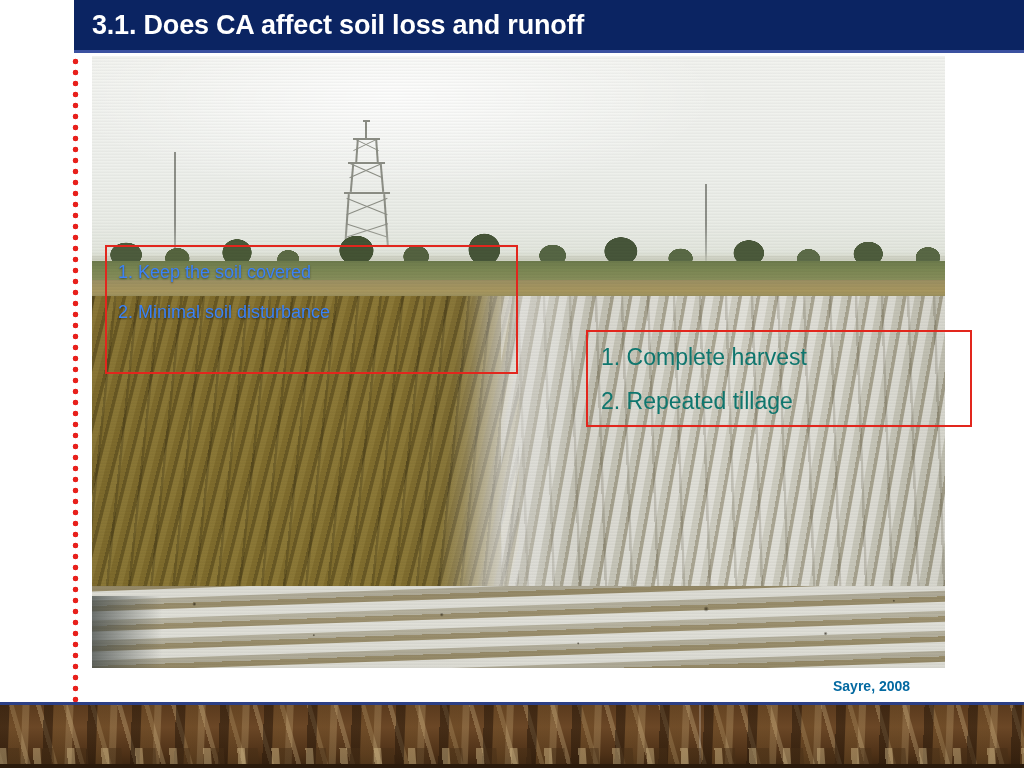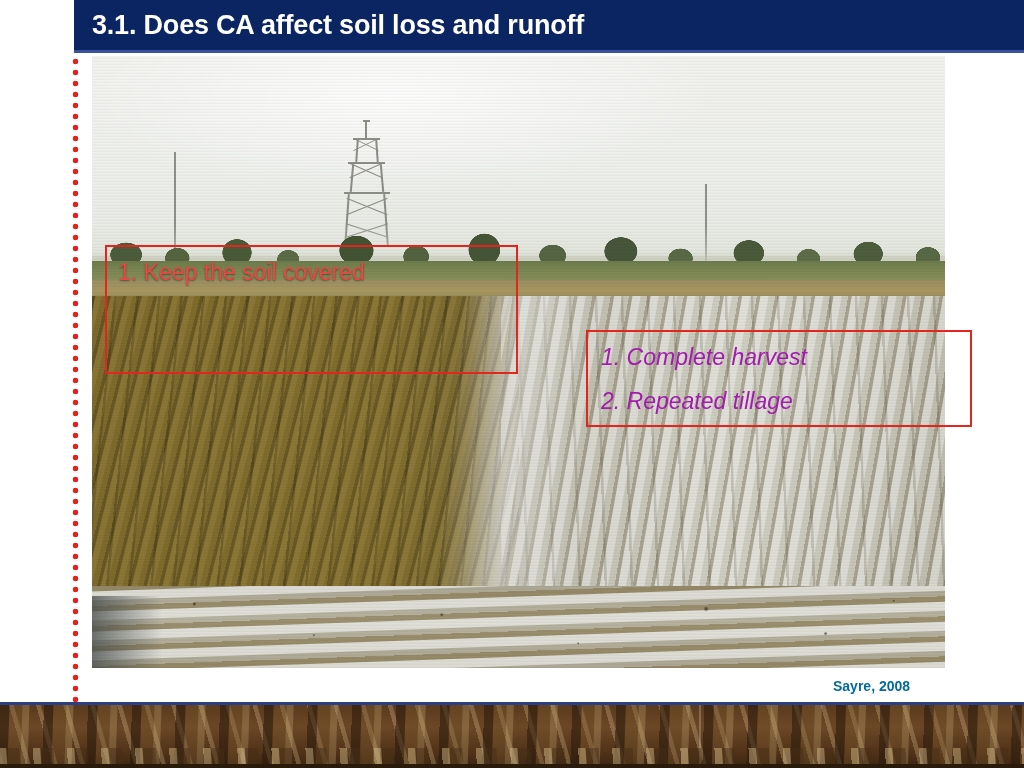--- a/index.html
+++ b/index.html
@@ -173,38 +173,37 @@
   }
 
   
   #left-callout{
     position:absolute;
     left:105px; top:245px; width:413px; height:129px;
     border:2px solid #e2261d;
     padding:5px 0 0 11px;
   }
   #left-callout .line{
-    color:#ef4444;
-    font-size:23px;
+    color:#3b82f6;
+    font-size:18px;
     line-height:40px;
     white-space:nowrap;
     text-shadow:0 1px 2px rgba(0,0,0,.45);
   }
   #right-callout{
     position:absolute;
     left:586px; top:330px; width:386px; height:97px;
     border:2px solid #e2261d;
     padding:3px 0 0 13px;
   }
   #right-callout .line{
-    color:#a21caf;
+    color:#0f766e;
     font-size:23px;
     line-height:44px;
     white-space:nowrap;
-    font-style:italic;
   }
 
   
   #photo-credit{
     position:absolute;
     left:833px; top:678px;
     color:#0369a1;
     font-size:14px;
     font-weight:bold;
     white-space:nowrap;
@@ -309,20 +308,21 @@
   <div class="ph-layer ph-wet"></div>
 
   <div class="ph-layer ph-fore"></div>
   <div class="ph-layer ph-fore-spots"></div>
   <div class="ph-layer ph-darkleft"></div>
   <div class="ph-layer ph-grain"></div>
 </div>
 
 <div id="left-callout">
   <div class="line">1. Keep the soil covered</div>
+  <div class="line">2. Minimal soil disturbance</div>
 </div>
 
 <div id="right-callout">
   <div class="line">1. Complete harvest</div>
   <div class="line">2. Repeated tillage</div>
 </div>
 
 <div id="photo-credit">Sayre, 2008</div>
 
 <div id="footer-rule"></div>

